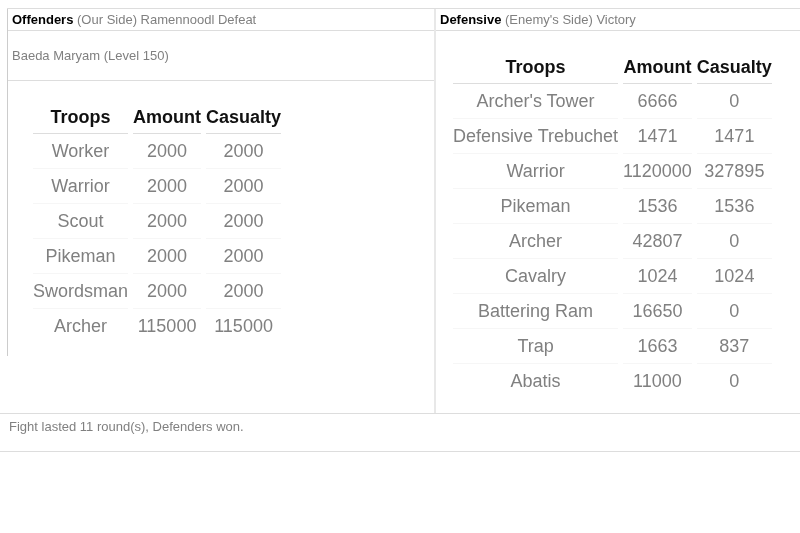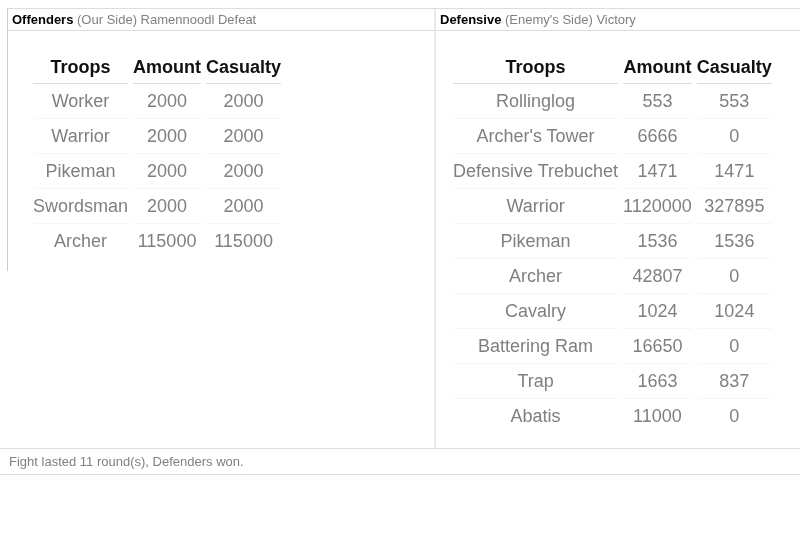--- a/index.html
+++ b/index.html
@@ -70,55 +70,61 @@
   table.troops tr:last-child td { border-bottom:none; }
   .tleft  .col-troop    { width:80px; }
   .tleft  .col-amount   { width:58px; }
   .tleft  .col-casualty { width:66px; }
   .tright .col-troop    { width:128px; }
   .tright .col-amount   { width:68px; }
   .tright .col-casualty { width:64px; }
   .footer {
     border-top:1px solid #ddd;
     border-bottom:1px solid #ddd;
-    height:27px; line-height:26px;
+    height:39px; line-height:26px;
     color:#808080;
     padding-left:9px;
     white-space:nowrap;
   }
 </style>
 </head>
 <body>
 
 <div class="screen">
   <div class="report">
 
     <div class="side-left">
       <div class="side-title">
         <span class="bold">Offenders</span><span> (Our Side) Ramennoodl Defeat</span>
       </div>
+      <div class="side-player">Baeda Maryam (Level 150)</div>
       <div class="troops-wrap-left">
         <table class="troops tleft">
           <tbody>
               <tr>
             <th class="col-troop">Troops</th>
             <th class="col-amount">Amount</th>
             <th class="col-casualty">Casualty</th>
           </tr>
           <tr>
             <td>Worker</td>
             <td>2000</td>
             <td>2000</td>
           </tr>
           <tr>
             <td>Warrior</td>
             <td>2000</td>
             <td>2000</td>
           </tr>
           <tr>
+            <td>Scout</td>
+            <td>2000</td>
+            <td>2000</td>
+          </tr>
+          <tr>
             <td>Pikeman</td>
             <td>2000</td>
             <td>2000</td>
           </tr>
           <tr>
             <td>Swordsman</td>
             <td>2000</td>
             <td>2000</td>
           </tr>
           <tr>
@@ -137,25 +143,20 @@
       </div>
       <div class="troops-wrap-right">
         <table class="troops tright">
           <tbody>
               <tr>
             <th class="col-troop">Troops</th>
             <th class="col-amount">Amount</th>
             <th class="col-casualty">Casualty</th>
           </tr>
           <tr>
-            <td>Rollinglog</td>
-            <td>553</td>
-            <td>553</td>
-          </tr>
-          <tr>
             <td>Archer's Tower</td>
             <td>6666</td>
             <td>0</td>
           </tr>
           <tr>
             <td>Defensive Trebuchet</td>
             <td>1471</td>
             <td>1471</td>
           </tr>
           <tr>

